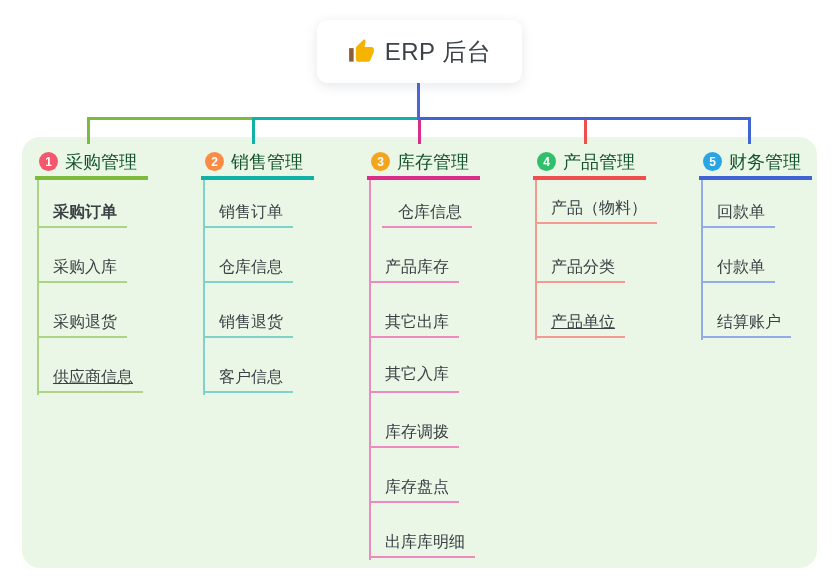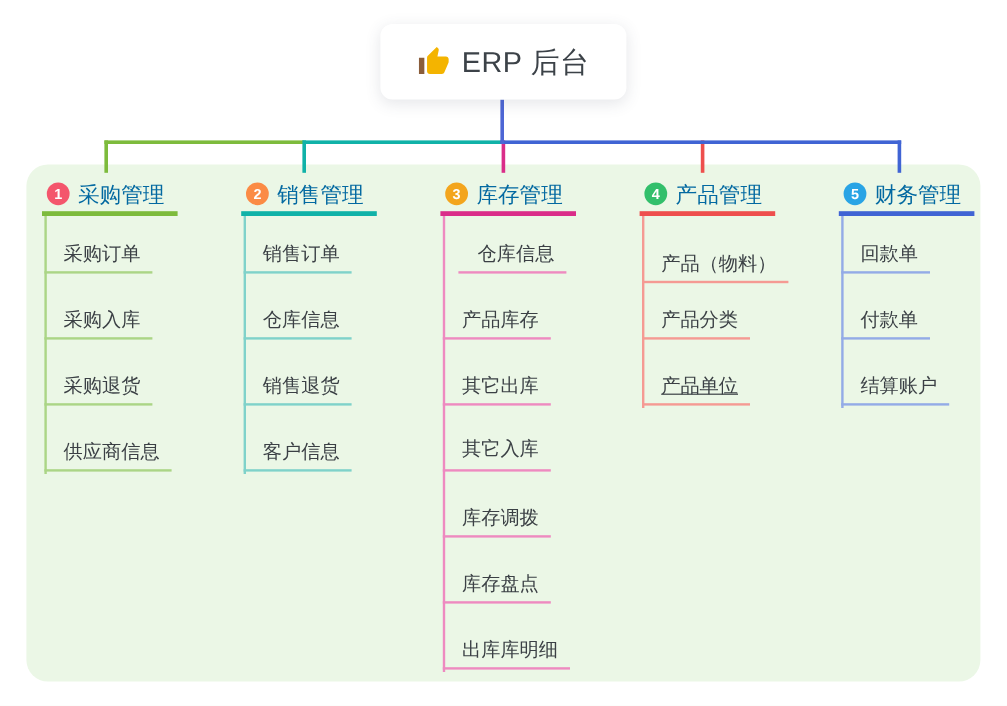--- a/index.html
+++ b/index.html
@@ -16,21 +16,21 @@
   .root-node svg{display:block;}
   .branch-title{
     position:absolute;height:29px;width:105px;display:flex;align-items:center;gap:7px;
     padding-left:4px;cursor:pointer;
   }
   .branch-title .badge{
     width:19px;height:19px;border-radius:50%;flex:0 0 19px;
     display:flex;align-items:center;justify-content:center;
     color:#ffffff;font-size:12px;font-weight:bold;line-height:1;
   }
-  .branch-title .blabel{font-size:18px;color:#0369a1;font-weight:500;white-space:nowrap;}
+  .branch-title .blabel{font-size:18px;color:#14532d;font-weight:500;white-space:nowrap;}
   .child-node{
     position:absolute;height:32px;display:flex;align-items:flex-end;
     padding:0 10px 3px 16px;box-sizing:border-box;white-space:nowrap;
     font-size:16px;color:#3b4045;cursor:pointer;
   }
 </style>
 </head>
 <body>
 
 <div id="canvas">
@@ -60,30 +60,30 @@
       </svg>
     </span>
     <span>ERP 后台</span>
   </div>
 
   <div id="branches">
       <div class="branch-title" style="left: 35px; top: 147px; width: 109px; border-bottom: 4px solid rgb(125, 187, 60);">
     <span class="badge" style="background: rgb(244, 86, 108);">1</span>
     <span class="blabel">采购管理</span>
   </div>
-      <div class="child-node" style="left: 37px; top: 196px; border-bottom: 2px solid rgb(171, 213, 134);">
+      <div class="child-node" style="left: 37px; top: 196px; border-bottom: 2px solid rgb(171, 213, 134); font-weight: bold;">
     <span>采购订单</span>
   </div>
       <div class="child-node" style="left: 37px; top: 251px; border-bottom: 2px solid rgb(171, 213, 134);">
     <span>采购入库</span>
   </div>
       <div class="child-node" style="left: 37px; top: 306px; border-bottom: 2px solid rgb(171, 213, 134);">
     <span>采购退货</span>
   </div>
-      <div class="child-node" style="left: 37px; top: 361px; border-bottom: 2px solid rgb(171, 213, 134);">
+      <div class="child-node" style="left: 37px; top: 361px; border-bottom: 2px solid rgb(171, 213, 134); text-decoration: underline;">
     <span>供应商信息</span>
   </div>
       <div class="branch-title" style="left: 201px; top: 147px; width: 109px; border-bottom: 4px solid rgb(16, 178, 168);">
     <span class="badge" style="background: rgb(251, 139, 69);">2</span>
     <span class="blabel">销售管理</span>
   </div>
       <div class="child-node" style="left: 203px; top: 196px; border-bottom: 2px solid rgb(127, 210, 202);">
     <span>销售订单</span>
   </div>
       <div class="child-node" style="left: 203px; top: 251px; border-bottom: 2px solid rgb(127, 210, 202);">
@@ -117,21 +117,21 @@
       <div class="child-node" style="left: 369px; top: 471px; border-bottom: 2px solid rgb(238, 138, 192);">
     <span>库存盘点</span>
   </div>
       <div class="child-node" style="left: 369px; top: 526px; border-bottom: 2px solid rgb(238, 138, 192);">
     <span>出库库明细</span>
   </div>
       <div class="branch-title" style="left: 533px; top: 147px; width: 109px; border-bottom: 4px solid rgb(238, 79, 77);">
     <span class="badge" style="background: rgb(50, 191, 107);">4</span>
     <span class="blabel">产品管理</span>
   </div>
-      <div class="child-node" style="left: 535px; top: 204px; border-bottom: 2px solid rgb(245, 154, 147);">
+      <div class="child-node" style="left: 535px; top: 192px; border-bottom: 2px solid rgb(245, 154, 147);">
     <span>产品（物料）</span>
   </div>
       <div class="child-node" style="left: 535px; top: 251px; border-bottom: 2px solid rgb(245, 154, 147);">
     <span>产品分类</span>
   </div>
       <div class="child-node" style="left: 535px; top: 306px; border-bottom: 2px solid rgb(245, 154, 147); text-decoration: underline;">
     <span>产品单位</span>
   </div>
       <div class="branch-title" style="left: 699px; top: 147px; width: 109px; border-bottom: 4px solid rgb(64, 100, 212);">
     <span class="badge" style="background: rgb(41, 164, 229);">5</span>

